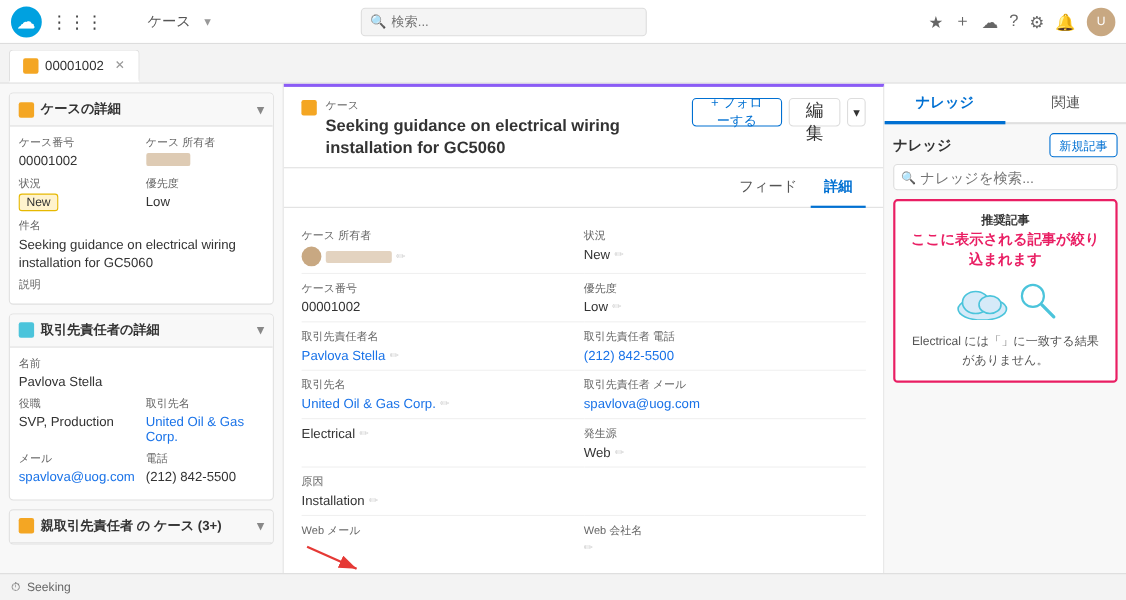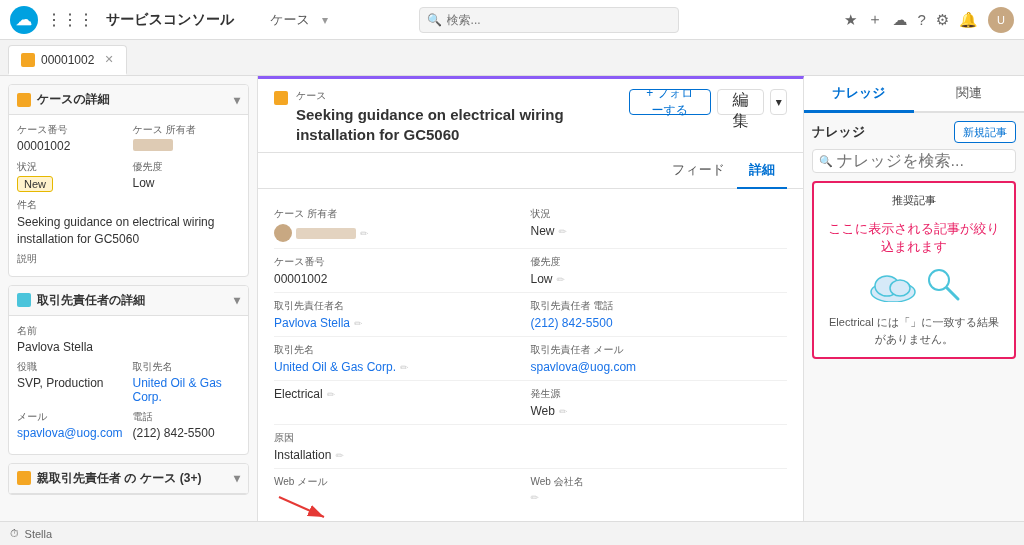--- a/index.html
+++ b/index.html
@@ -208,32 +208,32 @@
       height: 22px; padding: 0 8px;
       border: 1px solid #0070d2; border-radius: 4px;
       background: #fff; color: #0070d2; font-size: 11px;
       cursor: pointer;
     }
     .knowledge-search {
       display: flex; align-items: center;
       background: #fff; border: 1px solid #ddd; border-radius: 4px;
       padding: 0 6px; height: 24px; margin-bottom: 8px;
     }
-    .knowledge-search input { border: none; background: transparent; font-size: 16px; outline: none; color: #999; width: 100%; }
+    .knowledge-search input { border: none; background: transparent; font-size: 13px; outline: none; color: #999; width: 100%; }
     .search-icon-small { color: #999; font-size: 11px; margin-right: 4px; }
 
     .recommended-box {
       border: 2px solid #e91e63;
       border-radius: 4px;
       padding: 10px;
       background: #fff;
       text-align: center;
     }
-    .recommended-label { font-size: 11px; color: #333; font-weight: 400; margin-bottom: 12px; }
-    .recommended-highlight { font-size: 13px; color: #e91e63; font-weight: 400; line-height: 1.4; margin-bottom: 10px; }
+    .recommended-label { font-size: 11px; color: #333; font-weight: 700; margin-bottom: 1px; }
+    .recommended-highlight { font-size: 13px; color: #e91e63; font-weight: 700; line-height: 1.4; margin-bottom: 10px; }
     .recommended-illustration {
       display: flex; align-items: center; justify-content: center; gap: 6px;
       margin: 8px 0 12px;
     }
     .no-results-text { font-size: 11px; color: #555; line-height: 1.5; }
 
     
     .status-bar {
       height: 24px;
       background: #f3f3f3;
@@ -250,21 +250,20 @@
     .blue-link { color: #1a73e8; cursor: pointer; }
   </style>
 </head>
 <body>
 
 <div class="top-nav">
   <div class="salesforce-logo">
     <span>☁</span>
   </div>
   <span class="grid-icon">⋮⋮⋮</span>
-  <span class="nav-title">サービスコンソール</span>
   <span class="nav-arrow">　</span>
   <span class="nav-sub">ケース</span>
   <span class="nav-arrow">▾</span>
 
   <div class="search-bar">
     <span style="color:#999;margin-right:4px;">🔍</span>
     <input type="text" placeholder="検索..." style="">
   </div>
 
   <div class="nav-right">
@@ -549,14 +548,14 @@
         <div class="no-results-text">Electrical には「」に一致する結果がありません。</div>
       </div>
 
     </div>
   </div>
 
 </div>
 
 <div class="status-bar">
   <span>⏱</span>
-  <span>Stella</span>
+  <span>Seeking</span>
 </div>
 
 </body></html>

